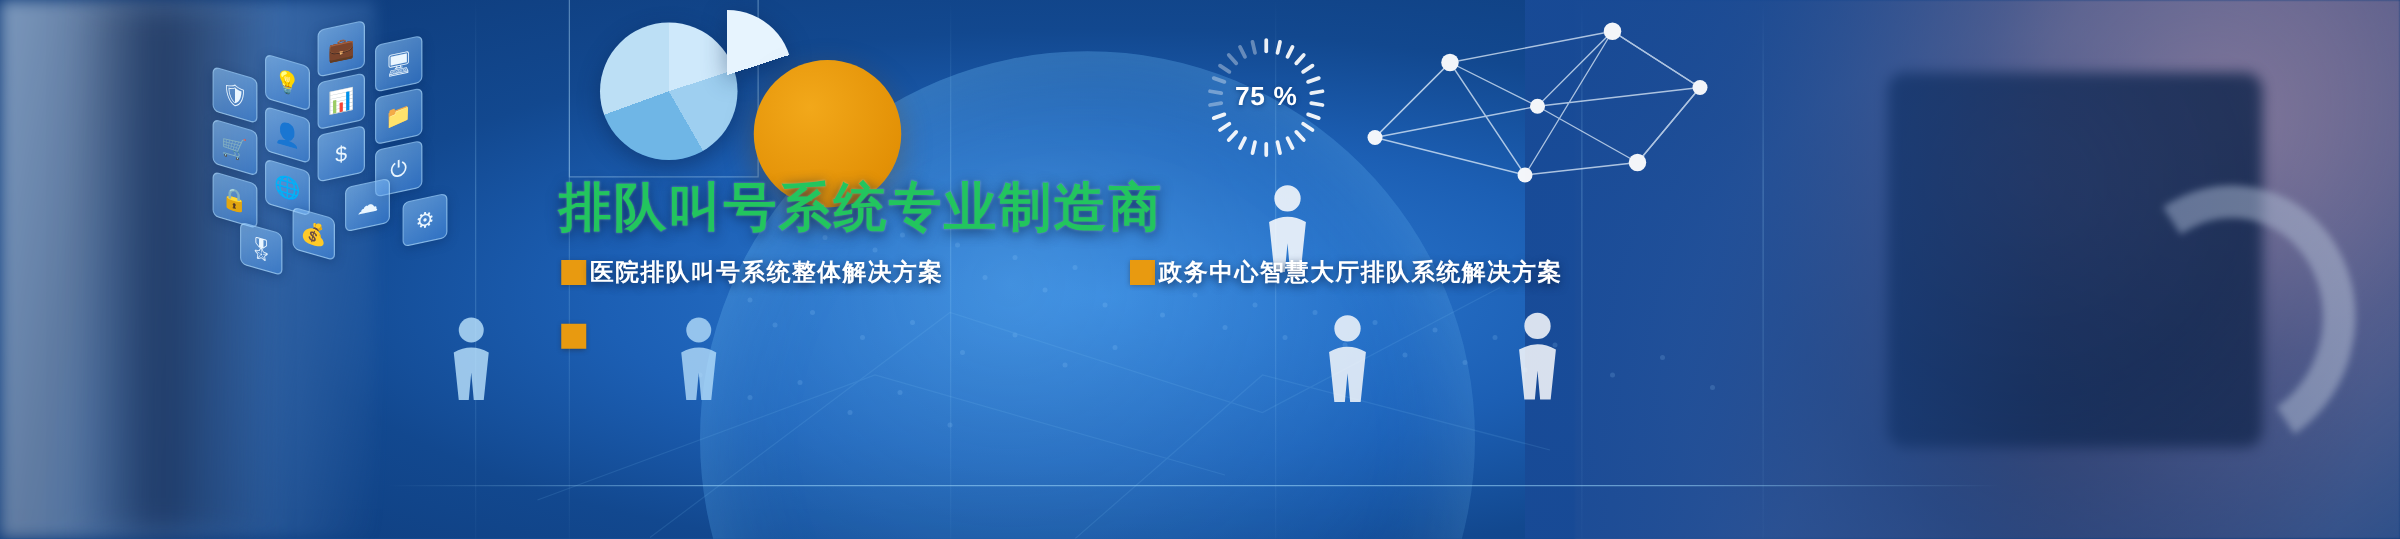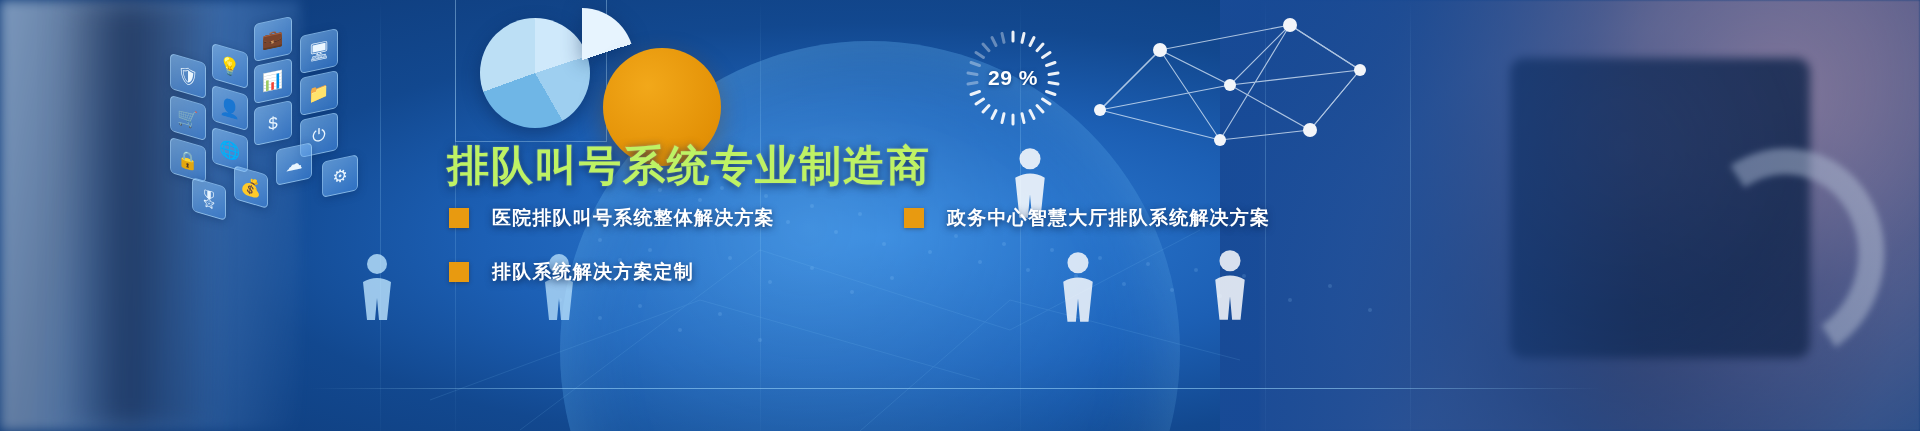--- a/index.html
+++ b/index.html
@@ -109,27 +109,27 @@
   
   .network{position:absolute;left:1060px;top:-10px;width:340px;height:180px;opacity:.95;}
 
   
   .person{position:absolute;opacity:.92;}
 
   
   .headline{
     position:absolute;left:447px;top:138px;
     font-family:"DejaVu Sans","Liberation Sans",sans-serif;
-    font-size:42px;font-weight:700;letter-spacing:2px;color:#bef264;
+    font-size:42px;font-weight:700;letter-spacing:2px;color:#22c55e;
     text-shadow:0 2px 10px rgba(6,30,70,.8), 0 0 2px rgba(255,255,255,.5);
     white-space:nowrap;
   }
   .bullets{position:absolute;left:449px;top:205px;width:900px;}
   .bullet{
-    position:absolute;display:flex;align-items:center;gap:23px;white-space:nowrap;
+    position:absolute;display:flex;align-items:center;gap:3px;white-space:nowrap;
   }
   .b1{left:0;top:0;}
   .b2{left:455px;top:0;align-items:center;}
   .b3{left:0;top:54px;}
   .sq{
     width:20px;height:20px;background:#e89a10;flex:none;
     box-shadow:0 1px 4px rgba(40,20,0,.35);
   }
   .bt{
     font-family:"DejaVu Sans","Liberation Sans",sans-serif;
@@ -269,21 +269,21 @@
       <g stroke="#ffffff" stroke-width="3" stroke-linecap="round" opacity="0.35">
         <line x1="5" y1="56" x2="14" y2="54.5"></line>
         <line x1="5" y1="45" x2="14" y2="46.5"></line>
         <line x1="8" y1="34.5" x2="16.5" y2="37.5"></line>
         <line x1="13" y1="24.5" x2="20.5" y2="29.5"></line>
         <line x1="20" y1="16" x2="26" y2="22.7"></line>
         <line x1="29" y1="9.5" x2="33" y2="17.5"></line>
         <line x1="39" y1="5.5" x2="41" y2="14.3"></line>
       </g>
     </svg>
-    <div class="gauge-text">29 %</div>
+    <div class="gauge-text">75 %</div>
   </div>
 
   <svg class="network" viewBox="0 0 340 180">
     <g stroke="#e8f4ff" stroke-width="1.1" opacity="0.75" fill="none">
       <path d="M40 120 L100 60 L170 95 L230 35 L300 80 L250 140 L160 150 L40 120"></path>
       <path d="M100 60 L160 150 M170 95 L300 80 M230 35 L160 150 M40 120 L170 95 M100 60 L230 35 M250 140 L300 80"></path>
       <path d="M170 95 L250 140 M100 60 L40 120 M230 35 L300 80"></path>
     </g>
     <g fill="#ffffff">
       <circle cx="40" cy="120" r="6"></circle>
@@ -323,18 +323,17 @@
     <div class="bullet b1">
       <span class="sq"></span>
       <span class="bt">医院排队叫号系统整体解决方案</span>
     </div>
     <div class="bullet b2">
       <span class="sq"></span>
       <span class="bt">政务中心智慧大厅排队系统解决方案</span>
     </div>
     <div class="bullet b3">
       <span class="sq"></span>
-      <span class="bt">排队系统解决方案定制</span>
     </div>
   </div>
 
   <div class="baseline"></div>
 </div>
 
 </body></html>

